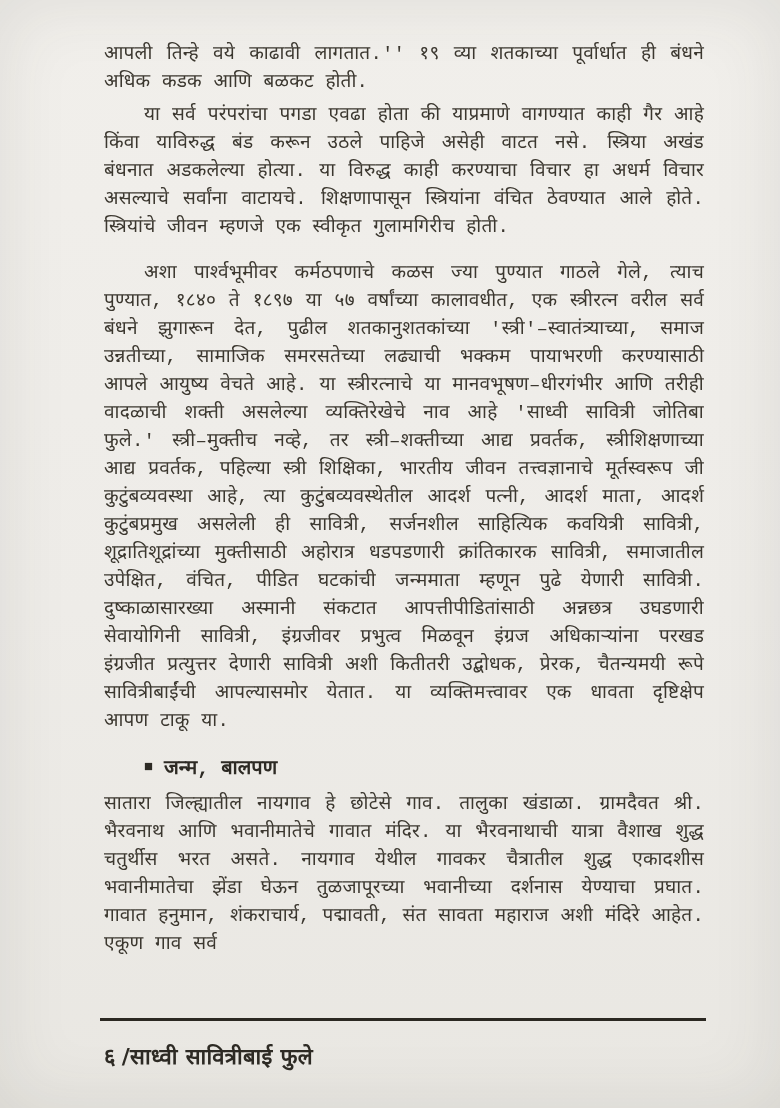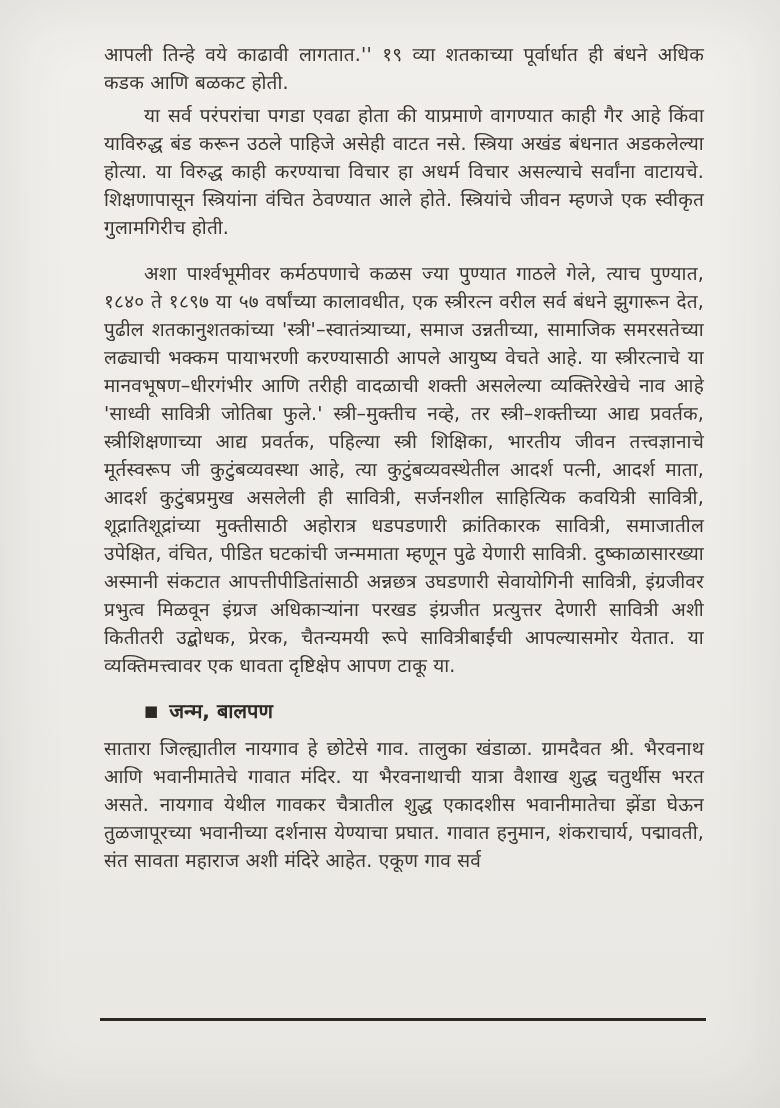--- a/index.html
+++ b/index.html
@@ -18,20 +18,21 @@
     position: absolute;
     inset: 0;
     background: linear-gradient(180deg, #f1efeb 0%, #eeece8 55%, #e9e7e2 100%);
     box-shadow: inset 0 0 70px rgba(60,55,45,0.10);
   }
   .text-block {
     position: absolute;
     left: 104px;
     top: 40px;
     width: 600px;
+    font-family: Liberation Mono, monospace;
   }
   p.body-para {
     margin: 0 0 5px 0;
     font-size: 19px;
     line-height: 28px;
     text-align: justify;
     color: #3b372f;
     letter-spacing: 0.2px;
   }
   p.indent {
@@ -92,14 +93,17 @@
       <span class="bullet">■</span>
       <span>जन्म, बालपण</span>
     </div>
 
     <p class="body-para">सातारा जिल्ह्यातील नायगाव हे छोटेसे गाव. तालुका खंडाळा. ग्रामदैवत श्री. भैरवनाथ आणि भवानीमातेचे गावात मंदिर. या भैरवनाथाची यात्रा वैशाख शुद्ध चतुर्थीस भरत असते. नायगाव येथील गावकर चैत्रातील शुद्ध एकादशीस भवानीमातेचा झेंडा घेऊन तुळजापूरच्या भवानीच्या दर्शनास येण्याचा प्रघात. गावात हनुमान, शंकराचार्य, पद्मावती, संत सावता महाराज अशी मंदिरे आहेत. एकूण गाव सर्व</p>
 
   </div>
 
   <div class="footer-rule"></div>
 
+  <div class="page-footer">
+    <span>६</span><span class="sep">/</span><span>साध्वी सावित्रीबाई फुले</span>
+  </div>
 
 </div>
 
 </body></html>

